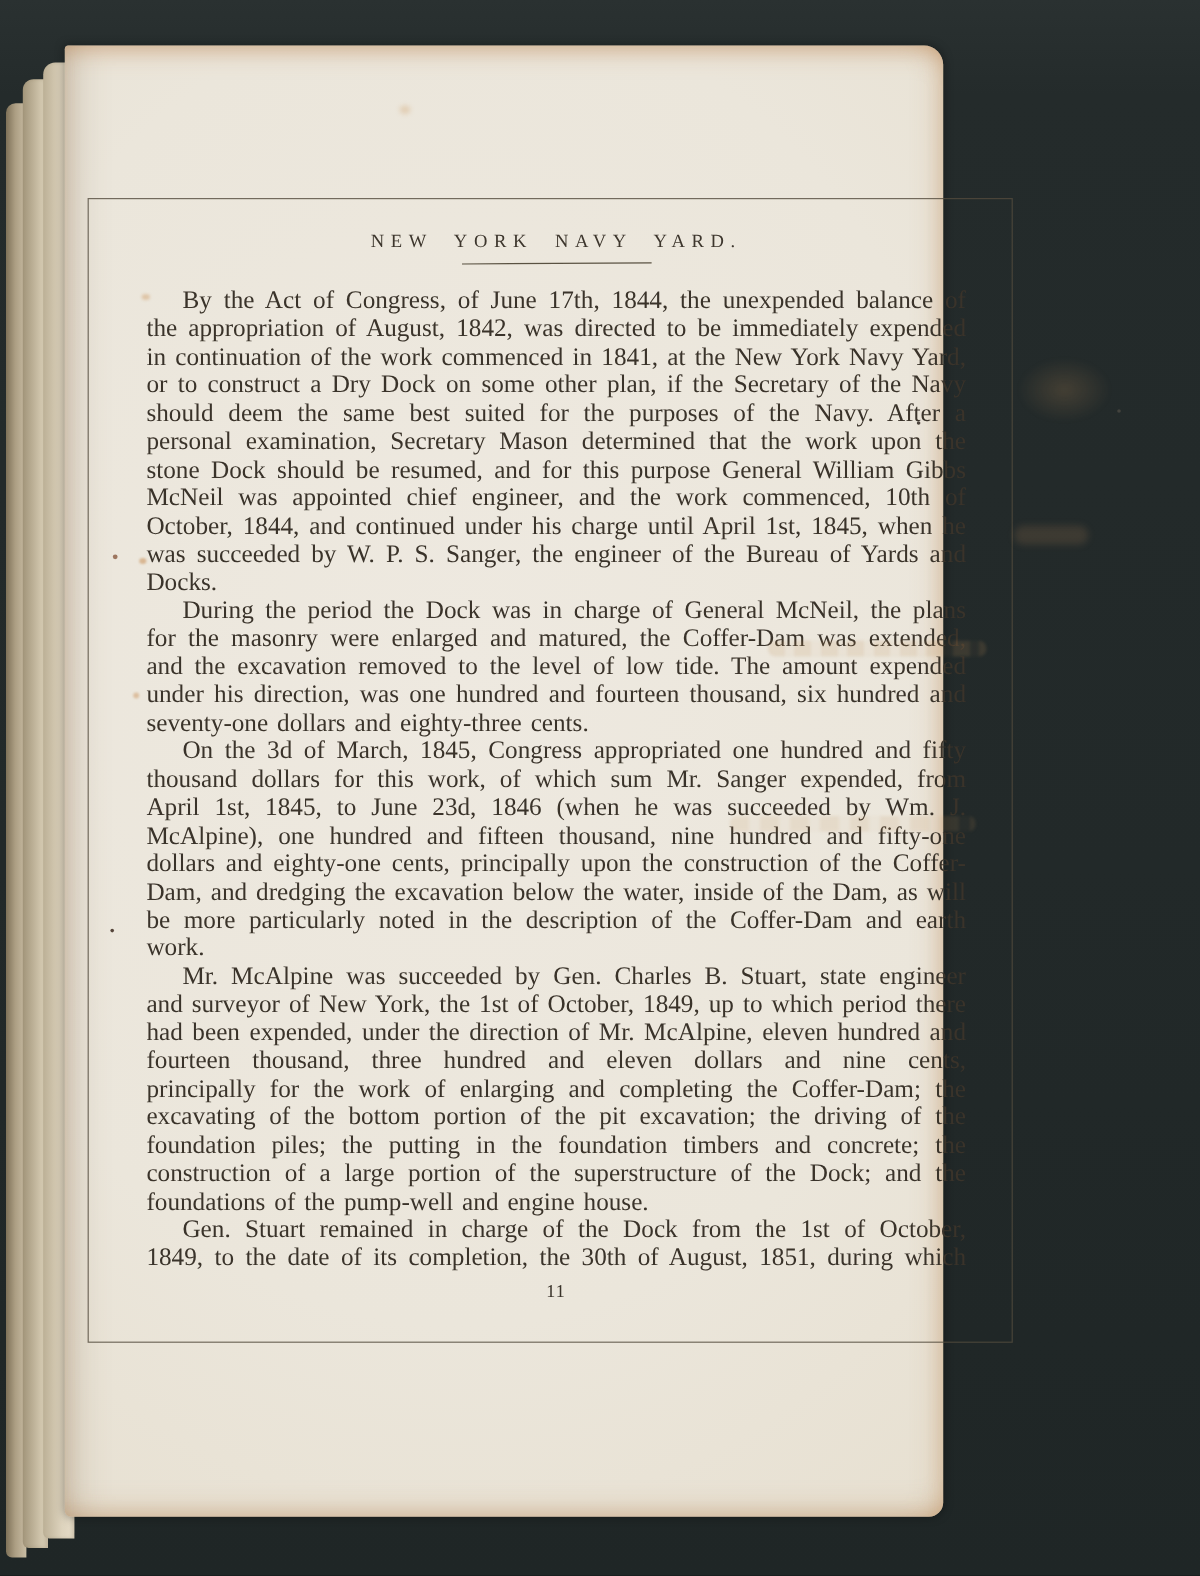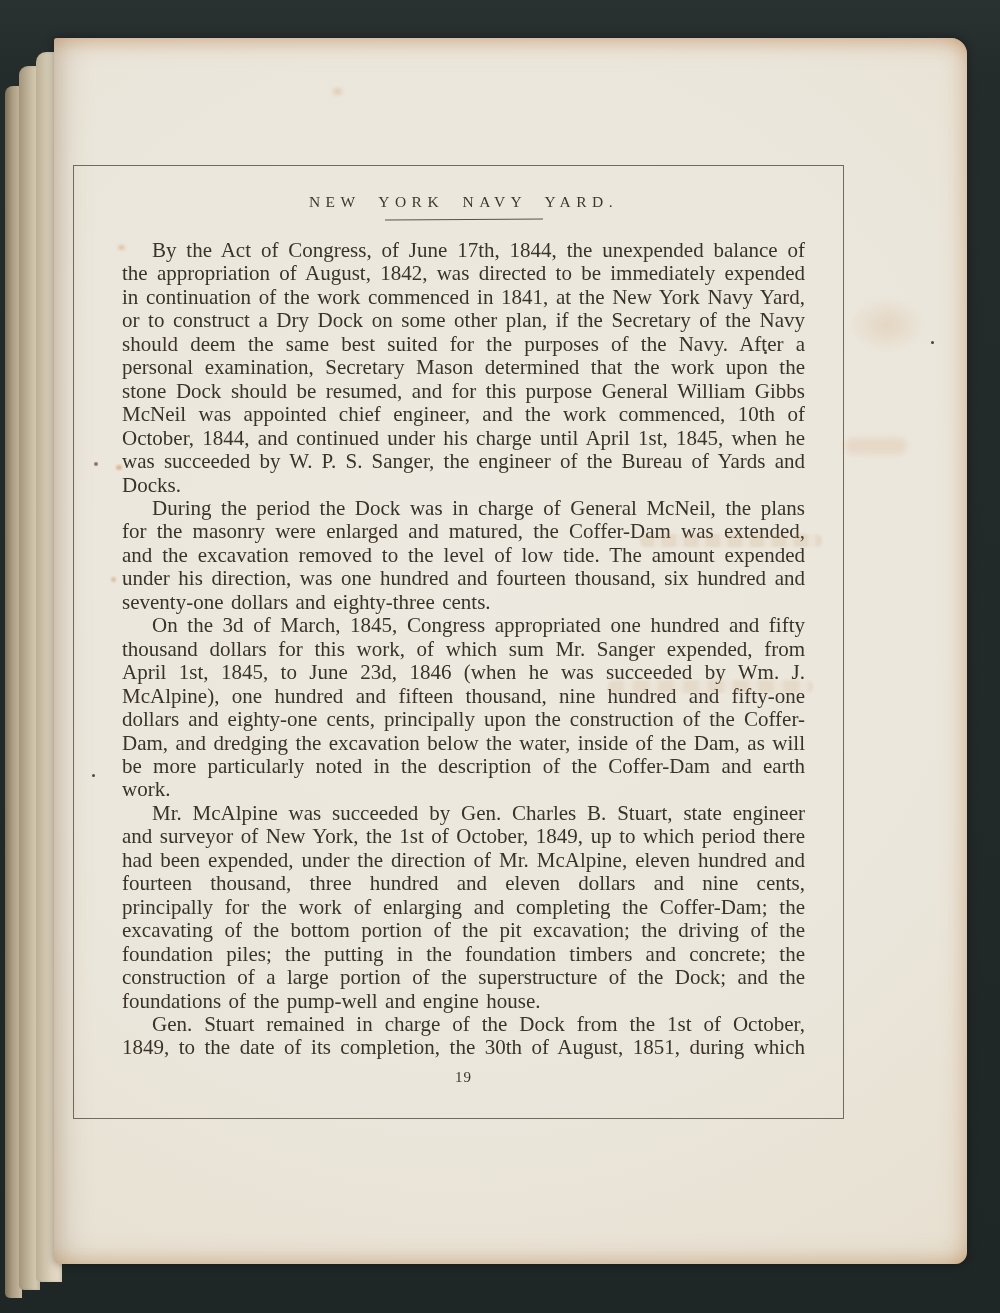--- a/index.html
+++ b/index.html
@@ -34,21 +34,21 @@
     left: 36px; top: 52px; width: 26px; height: 1230px;
     border-radius: 10px 0 0 5px;
     background: linear-gradient(90deg, #bcb096 0%, #ddd3bd 60%, #e6dcc8 100%);
     box-shadow: inset -2px 0 3px rgba(70,55,30,.15);
   }
 
   
   .page {
     position: absolute;
     left: 54px; top: 38px;
-    width: 913px; height: 1226px;
+    width: 732px; height: 1226px;
     border-radius: 3px 16px 12px 5px;
     background: radial-gradient(ellipse 120% 90% at 45% 42%,
       #eee9e0 0%, #ebe6db 50%, #e7e0d1 78%, #decfb4 100%);
     box-shadow:
       inset 0 16px 22px -14px rgba(187,128,74,.55),
       inset -16px 0 26px -16px rgba(187,132,80,.45),
       inset 0 -18px 26px -18px rgba(180,126,74,.50),
       inset 26px 0 34px -24px rgba(120,92,58,.38),
       0 0 8px rgba(0,0,0,.35);
   }
@@ -157,21 +157,21 @@
         <div class="title-rule"></div>
 
         <div class="body">
           <p>By the Act of Congress, of June 17th, 1844, the unexpended balance of the appropriation of August, 1842, was directed to be immediately expended in continuation of the work commenced in 1841, at the New York Navy Yard, or to construct a Dry Dock on some other plan, if the Secretary of the Navy should deem the same best suited for the purposes of the Navy. After a personal examination, Secretary Mason determined that the work upon the stone Dock should be resumed, and for this purpose General William Gibbs McNeil was appointed chief engineer, and the work commenced, 10th of October, 1844, and continued under his charge until April 1st, 1845, when he was succeeded by W. P. S. Sanger, the engineer of the Bureau of Yards and Docks.</p>
           <p>During the period the Dock was in charge of General McNeil, the plans for the masonry were enlarged and matured, the Coffer-Dam was extended, and the excavation removed to the level of low tide.  The amount expended under his direction, was one hundred and fourteen thousand, six hundred and seventy-one dollars and eighty-three cents.</p>
           <p>On the 3d of March, 1845, Congress appropriated one hundred and fifty thousand dollars for this work, of which sum Mr. Sanger expended, from April 1st, 1845, to June 23d, 1846 (when he was succeeded by Wm. J. McAlpine), one hundred and fifteen thousand, nine hundred and fifty-one dollars and eighty-one cents, principally upon the construction of the Coffer-Dam, and dredging the excavation below the water, inside of the Dam, as will be more particularly noted in the description of the Coffer-Dam and earth work.</p>
           <p>Mr. McAlpine was succeeded by Gen. Charles B. Stuart, state engineer and surveyor of New York, the 1st of October, 1849, up to which period there had been expended, under the direction of Mr. McAlpine, eleven hundred and fourteen thousand, three hundred and eleven dollars and nine cents, principally for the work of enlarging and completing the Coffer-Dam; the excavating of the bottom portion of the pit excavation; the driving of the foundation piles; the putting in the foundation timbers and concrete; the construction of a large portion of the superstructure of the Dock; and the foundations of the pump-well and engine house.</p>
           <p>Gen. Stuart remained in charge of the Dock from the 1st of October, 1849, to the date of its completion, the 30th of August, 1851, during which time the expenditures were seven hundred and thirty-two thousand, nine hundred and seventy-four dollars and sixty-three cents, being mainly expended for cutting and laying thirteen thousand, eight hundred and thirty-seven cubic yards of masonry, of which quantity, one thousand eight hundred and sixty-four cubic yards were laid to complete the masonry of the superstructure of the Dock, the residue being in the engine house above the foundation, the culverts and revetment walls of the Dock; also, for the construction of the iron turning gates, and the various culvert gates, and in the almost entire construction of the pumping-engine and pumps, the floating gate or caisson, the</p>
         </div>
 
-        <div class="page-number">19</div>
+        <div class="page-number">11</div>
       </div>
     </div>
   </div>
 
   <div class="speck spk-a"></div>
   <div class="speck spk-b"></div>
   <div class="speck spk-c"></div>
   <div class="speck spk-d"></div>
   <div class="speck fox-a"></div>
   <div class="speck fox-b"></div>

